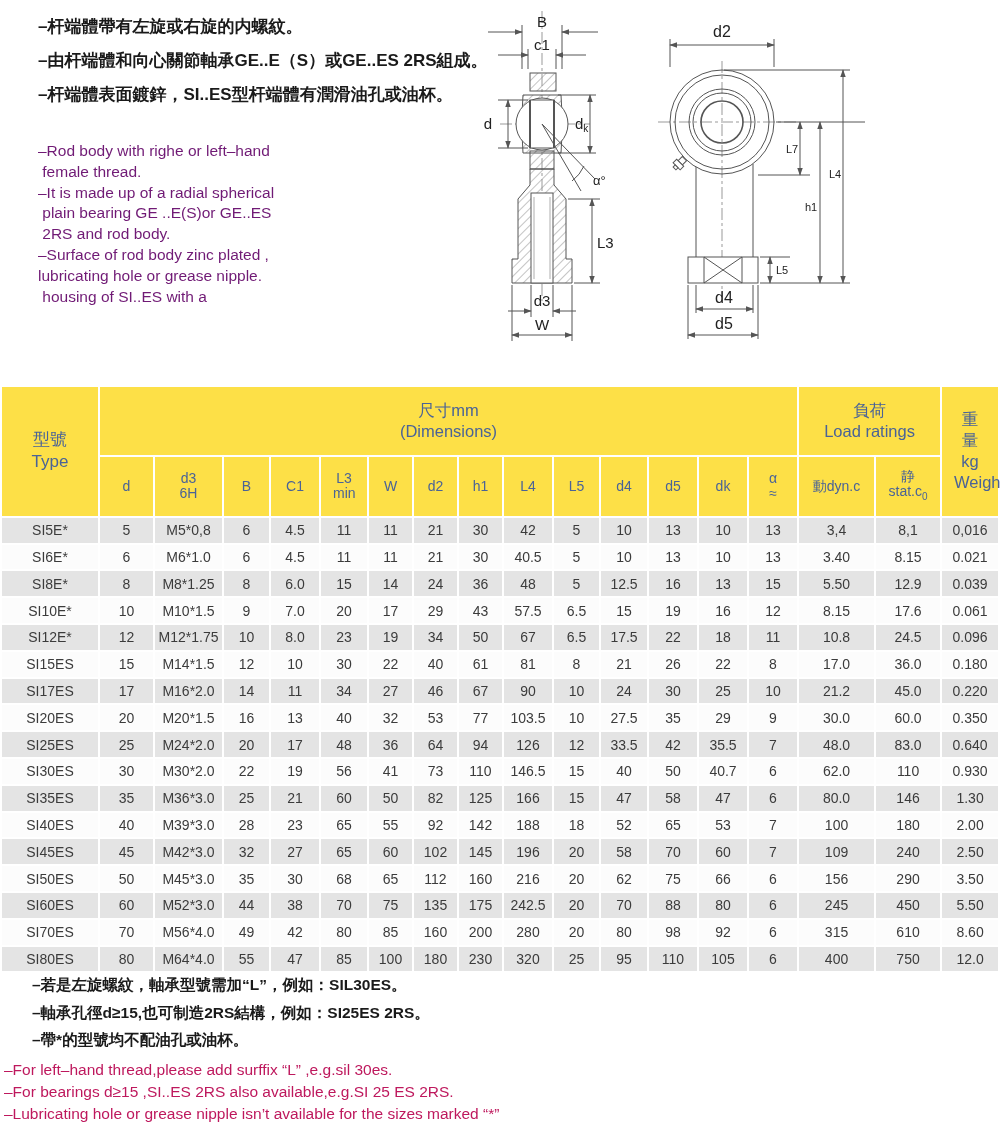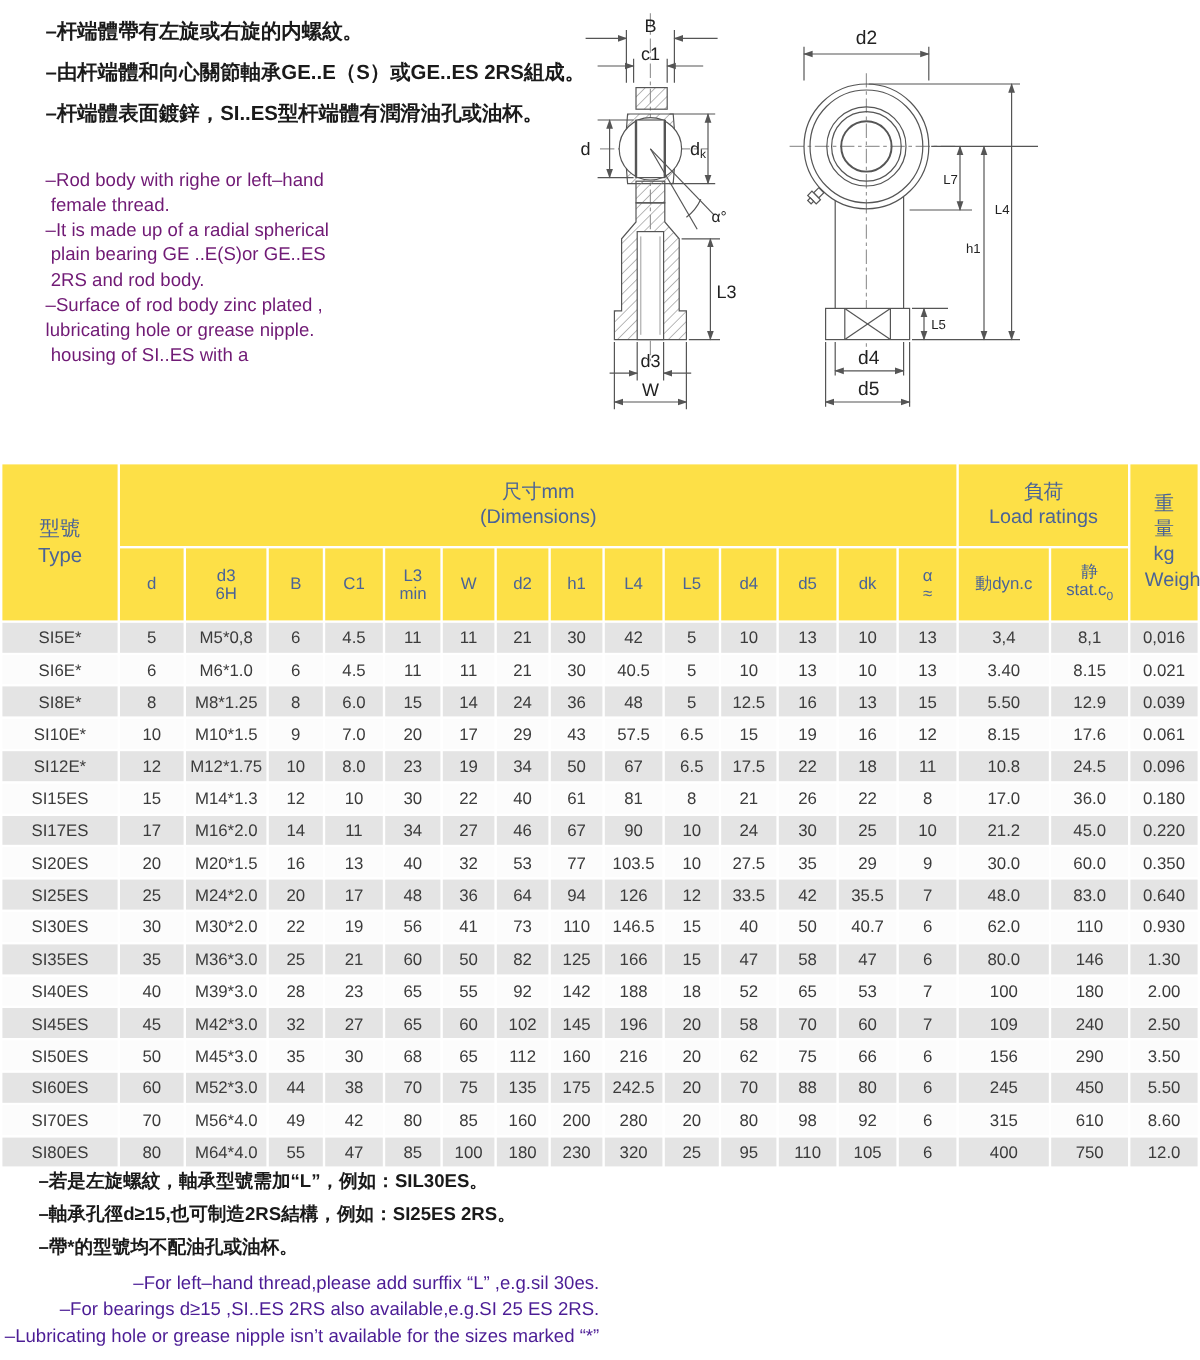--- a/index.html
+++ b/index.html
@@ -5,21 +5,21 @@
   html,body{margin:0;padding:0;background:#fff;}
   .page{position:relative;width:1000px;height:1133px;background:#ffffff;
         font-family:"Liberation Sans",sans-serif;overflow:hidden;}
   .notes{position:absolute;color:#1a1a1a;}
   #top-notes-zh{left:38px;top:10px;font-size:17px;font-weight:bold;}
   #top-notes-zh .note-line{line-height:34px;white-space:pre;}
   #top-notes-en{left:38px;top:141px;font-size:15.5px;color:#701a75;font-weight:500;}
   #top-notes-en .note-line{line-height:20.8px;white-space:pre;}
   #bottom-notes-zh{left:4px;top:971px;font-size:15.5px;font-weight:bold;margin-left:28px;}
   #bottom-notes-zh .note-line{line-height:27.5px;white-space:pre;}
-  #bottom-notes-en{left:4px;top:1059px;font-size:15.5px;color:#4c1d95;font-weight:500;text-align:right;}
+  #bottom-notes-en{left:4px;top:1059px;font-size:15.5px;color:#be185d;font-weight:500;}
   #bottom-notes-en .note-line{line-height:21.8px;white-space:pre;}
   svg.draw{position:absolute;}
   #drawing-left{left:478px;top:5px;}
   #drawing-right{left:650px;top:5px;}
   table.spec{position:absolute;top:385px;left:0;width:1000px;
              border-collapse:separate;border-spacing:2px;table-layout:fixed;}
   table.spec th{background:#fde047;color:#4a6397;font-weight:normal;
                 text-align:center;vertical-align:middle;padding:12px;}
   th.group-th{font-size:16.5px;line-height:21px;height:44px;}
   th.corner-th{font-size:17px;line-height:22px;}
@@ -328,21 +328,21 @@
           <td>22</td>
           <td>18</td>
           <td>11</td>
           <td>10.8</td>
           <td>24.5</td>
           <td>0.096</td>
         </tr>
         <tr class="plain">
           <td>SI15ES</td>
           <td>15</td>
-          <td>M14*1.3</td>
+          <td>M14*1.5</td>
           <td>12</td>
           <td>10</td>
           <td>30</td>
           <td>22</td>
           <td>40</td>
           <td>61</td>
           <td>81</td>
           <td>8</td>
           <td>21</td>
           <td>26</td>

